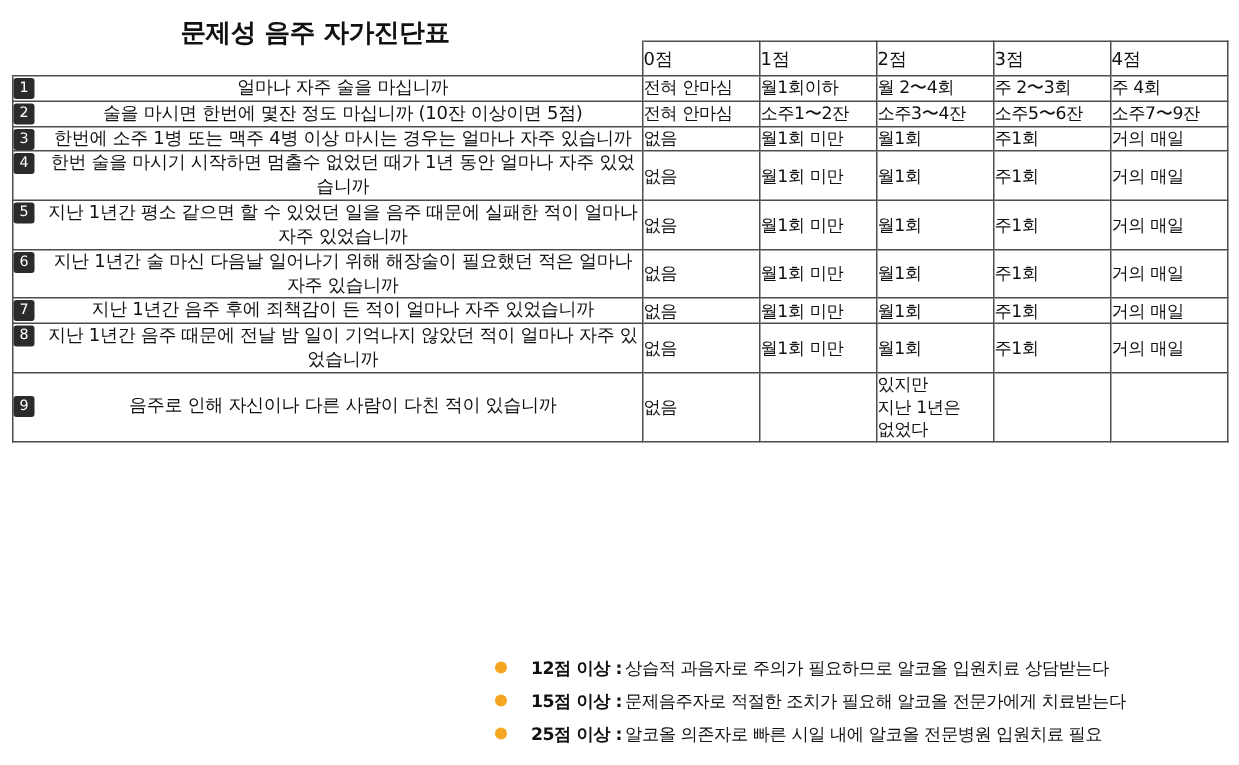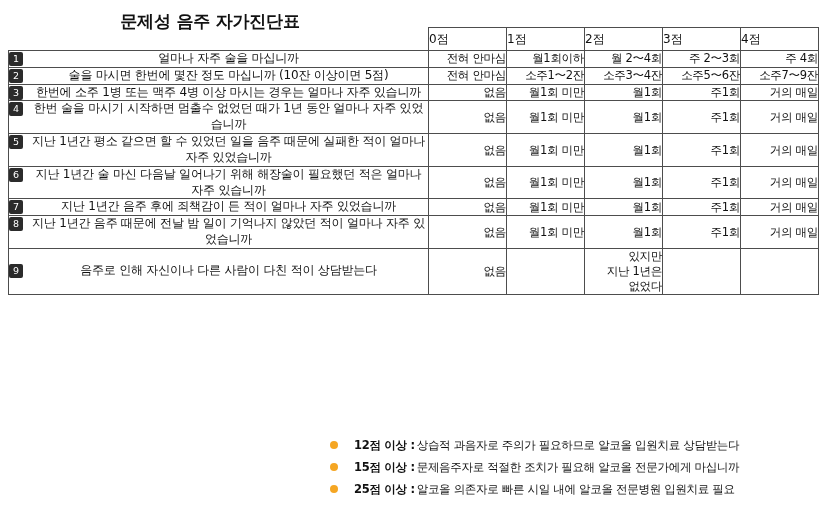--- a/index.html
+++ b/index.html
@@ -94,21 +94,20 @@
     color: #111;
     letter-spacing: -0.2px;
     text-align: center;
   }
   .ans {
     font-size: 11.5px;
     padding: 5px 6px;
     color: #111;
     letter-spacing: -0.3px;
     line-height: 1.3;
-    text-align: right;
   }
   .legend {
     position: absolute;
     left: 330px;
     top: 438px;
     width: 490px;
   }
   .legend-row {
     display: flex;
     align-items: flex-start;
@@ -261,21 +260,21 @@
           <td class="ans" style="white-space: pre-line;">없음</td>
           <td class="ans" style="white-space: pre-line;">월1회 미만</td>
           <td class="ans" style="white-space: pre-line;">월1회</td>
           <td class="ans" style="white-space: pre-line;">주1회</td>
           <td class="ans" style="white-space: pre-line;">거의 매일</td>
         </tr>
         <tr>
           <td class="qcell">
             <div class="qwrap">
               <span class="num">9</span>
-              <span class="qtext">음주로 인해 자신이나 다른 사람이 다친 적이 상담받는다</span>
+              <span class="qtext">음주로 인해 자신이나 다른 사람이 다친 적이 있습니까</span>
             </div>
           </td>
           <td class="ans" style="white-space: pre-line;">없음</td>
           <td class="ans" style="white-space: pre-line;"></td>
           <td class="ans" style="white-space: pre-line;">있지만
 지난 1년은
 없었다</td>
           <td class="ans" style="white-space: pre-line;"></td>
           <td class="ans" style="white-space: pre-line;"></td>
         </tr>
@@ -284,21 +283,21 @@
 
   <div class="legend">
       <div class="legend-row">
         <span class="bullet" style="background: rgb(245, 166, 35);"></span>
         <span class="legend-score">12점 이상 :</span> 
         <span>상습적 과음자로 주의가 필요하므로 알코올 입원치료 상담받는다</span>
       </div>
       <div class="legend-row">
         <span class="bullet" style="background: rgb(245, 166, 35);"></span>
         <span class="legend-score">15점 이상 :</span> 
-        <span>문제음주자로 적절한 조치가 필요해 알코올 전문가에게 마십니까</span>
+        <span>문제음주자로 적절한 조치가 필요해 알코올 전문가에게 치료받는다</span>
       </div>
       <div class="legend-row">
         <span class="bullet" style="background: rgb(245, 166, 35);"></span>
         <span class="legend-score">25점 이상 :</span> 
         <span>알코올 의존자로 빠른 시일 내에 알코올 전문병원 입원치료 필요</span>
       </div>
     </div>
 
 </div>
 

